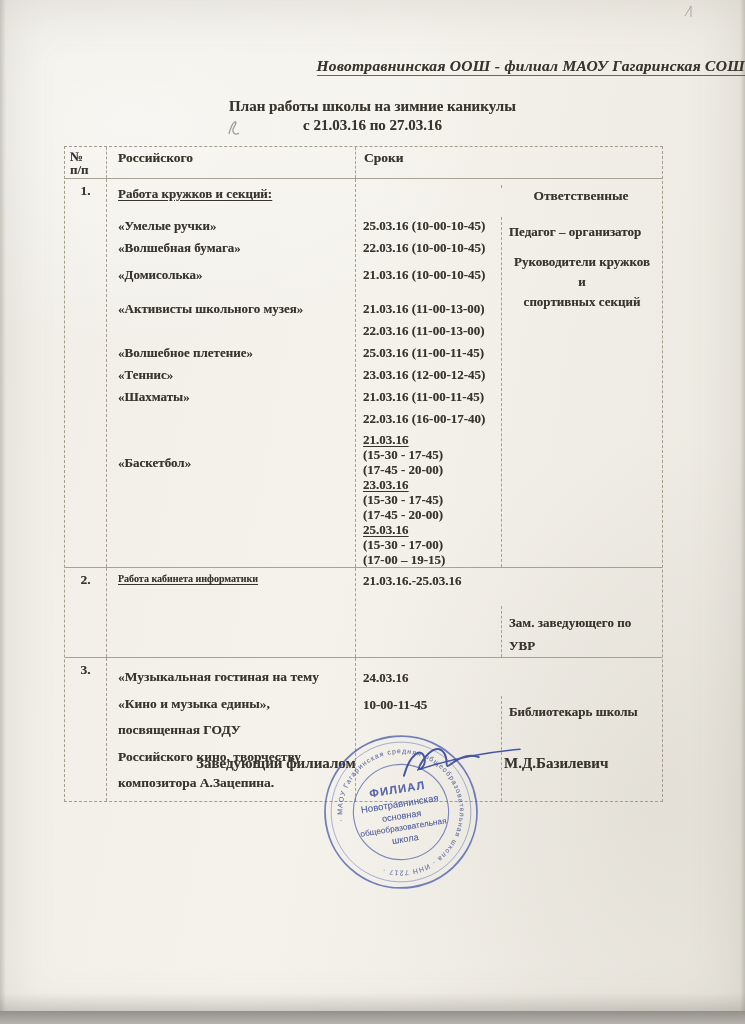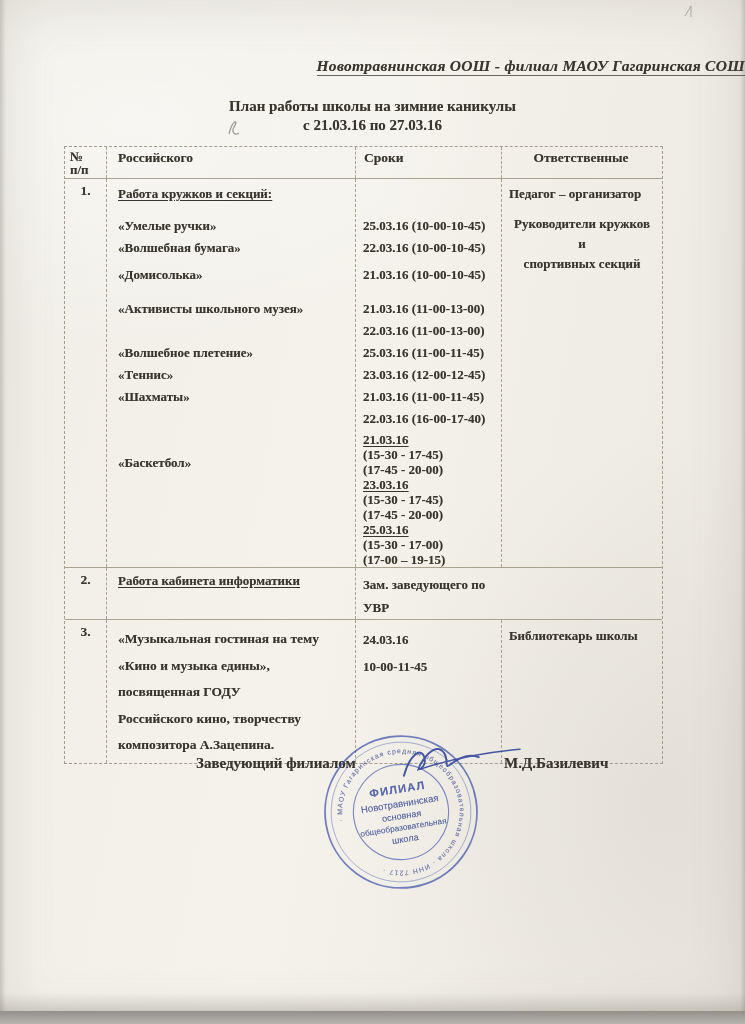--- a/index.html
+++ b/index.html
@@ -28,41 +28,41 @@
   .plan-title{position:absolute;top:97px;left:0;width:100%;text-align:center;
     font-size:15px;font-weight:bold;line-height:19px;}
 
   .plan-table{position:absolute;left:64px;top:146px;width:597px;border:1px dashed #a59d8c;}
   .tr{display:flex;border-top:1px solid rgba(150,142,124,.8);}
   .tr:first-child{border-top:none;}
   .td{box-sizing:border-box;}
   .c1{width:41px;}
   .c2{width:249px;border-left:1px dashed #aaa191;}
   .c3{width:146px;border-left:1px dashed #aaa191;}
-  .c4{width:159px;border-left:1px dashed #aaa191;}
+  .c4{width:159px;border-left:1px dashed #aaa191;margin-top:38px;}
   .thead{height:31px;}
   .th{font-weight:bold;font-size:13.5px;padding-top:3px;}
   .num-h{padding-left:5px;font-size:13px;line-height:13px;}
   .c2.th{padding-left:11px;}
   .c3.th{padding-left:8px;}
   .resp-h{text-align:center;padding-left:0;}
 
   .num{text-align:center;font-weight:bold;font-size:13.5px;padding-top:4px;}
   .events,.dates{padding-top:4px;}
   .ln{height:22px;line-height:22px;font-size:13px;font-weight:bold;white-space:nowrap;}
   .ln.short{height:15px;line-height:15px;}
   .events .ln{padding-left:11px;}
   .dates .ln{padding-left:7px;}
 
   .resp{padding:7px 5px 0 7px;font-weight:bold;font-size:13px;}
   .resp-top{margin-bottom:12px;}
   .resp-bottom{text-align:center;line-height:20px;}
 
   .row2{min-height:43px;}
-  .events2{padding:5px 0 0 11px;font-weight:bold;font-size:13px;}
+  .events2{padding:5px 0 0 11px;font-weight:bold;font-size:10px;}
   .dates2{padding:5px 0 0 7px;font-weight:bold;font-size:13px;}
   .respc2{padding:5px 0 0 7px;font-weight:bold;font-size:13px;line-height:23px;}
 
   .row3{min-height:133px;}
   .events3{padding:6px 0 4px 11px;font-weight:bold;font-size:13.5px;line-height:26.5px;}
   .dates3{padding:6px 0 0 7px;font-weight:bold;font-size:13px;line-height:27px;}
   .respc3{padding:8px 0 0 7px;font-weight:bold;font-size:13px;}
 
   .position-title{position:absolute;left:196px;top:755px;font-size:15px;font-weight:bold;}
   .signatory{position:absolute;left:504px;top:755px;font-size:15px;font-weight:bold;}
@@ -140,20 +140,21 @@
         <div class="td c4 resp">
           <div class="resp-top">Педагог – организатор</div>
           <div class="resp-bottom pre">Руководители кружков и
 спортивных  секций</div>
         </div>
       </div>
 
       <div class="tr row2">
         <div class="td c1 num">2.</div>
         <div class="td c2 events2 u">Работа кабинета информатики</div>
+        <div class="td c3 dates2">21.03.16.-25.03.16</div>
         <div class="td c4 respc2 pre">Зам. заведующего по
 УВР</div>
       </div>
 
       <div class="tr row3">
         <div class="td c1 num">3.</div>
         <div class="td c2 events3 pre">«Музыкальная гостиная на тему
 «Кино и музыка едины»,
 посвященная ГОДУ
 Российского кино, творчеству

